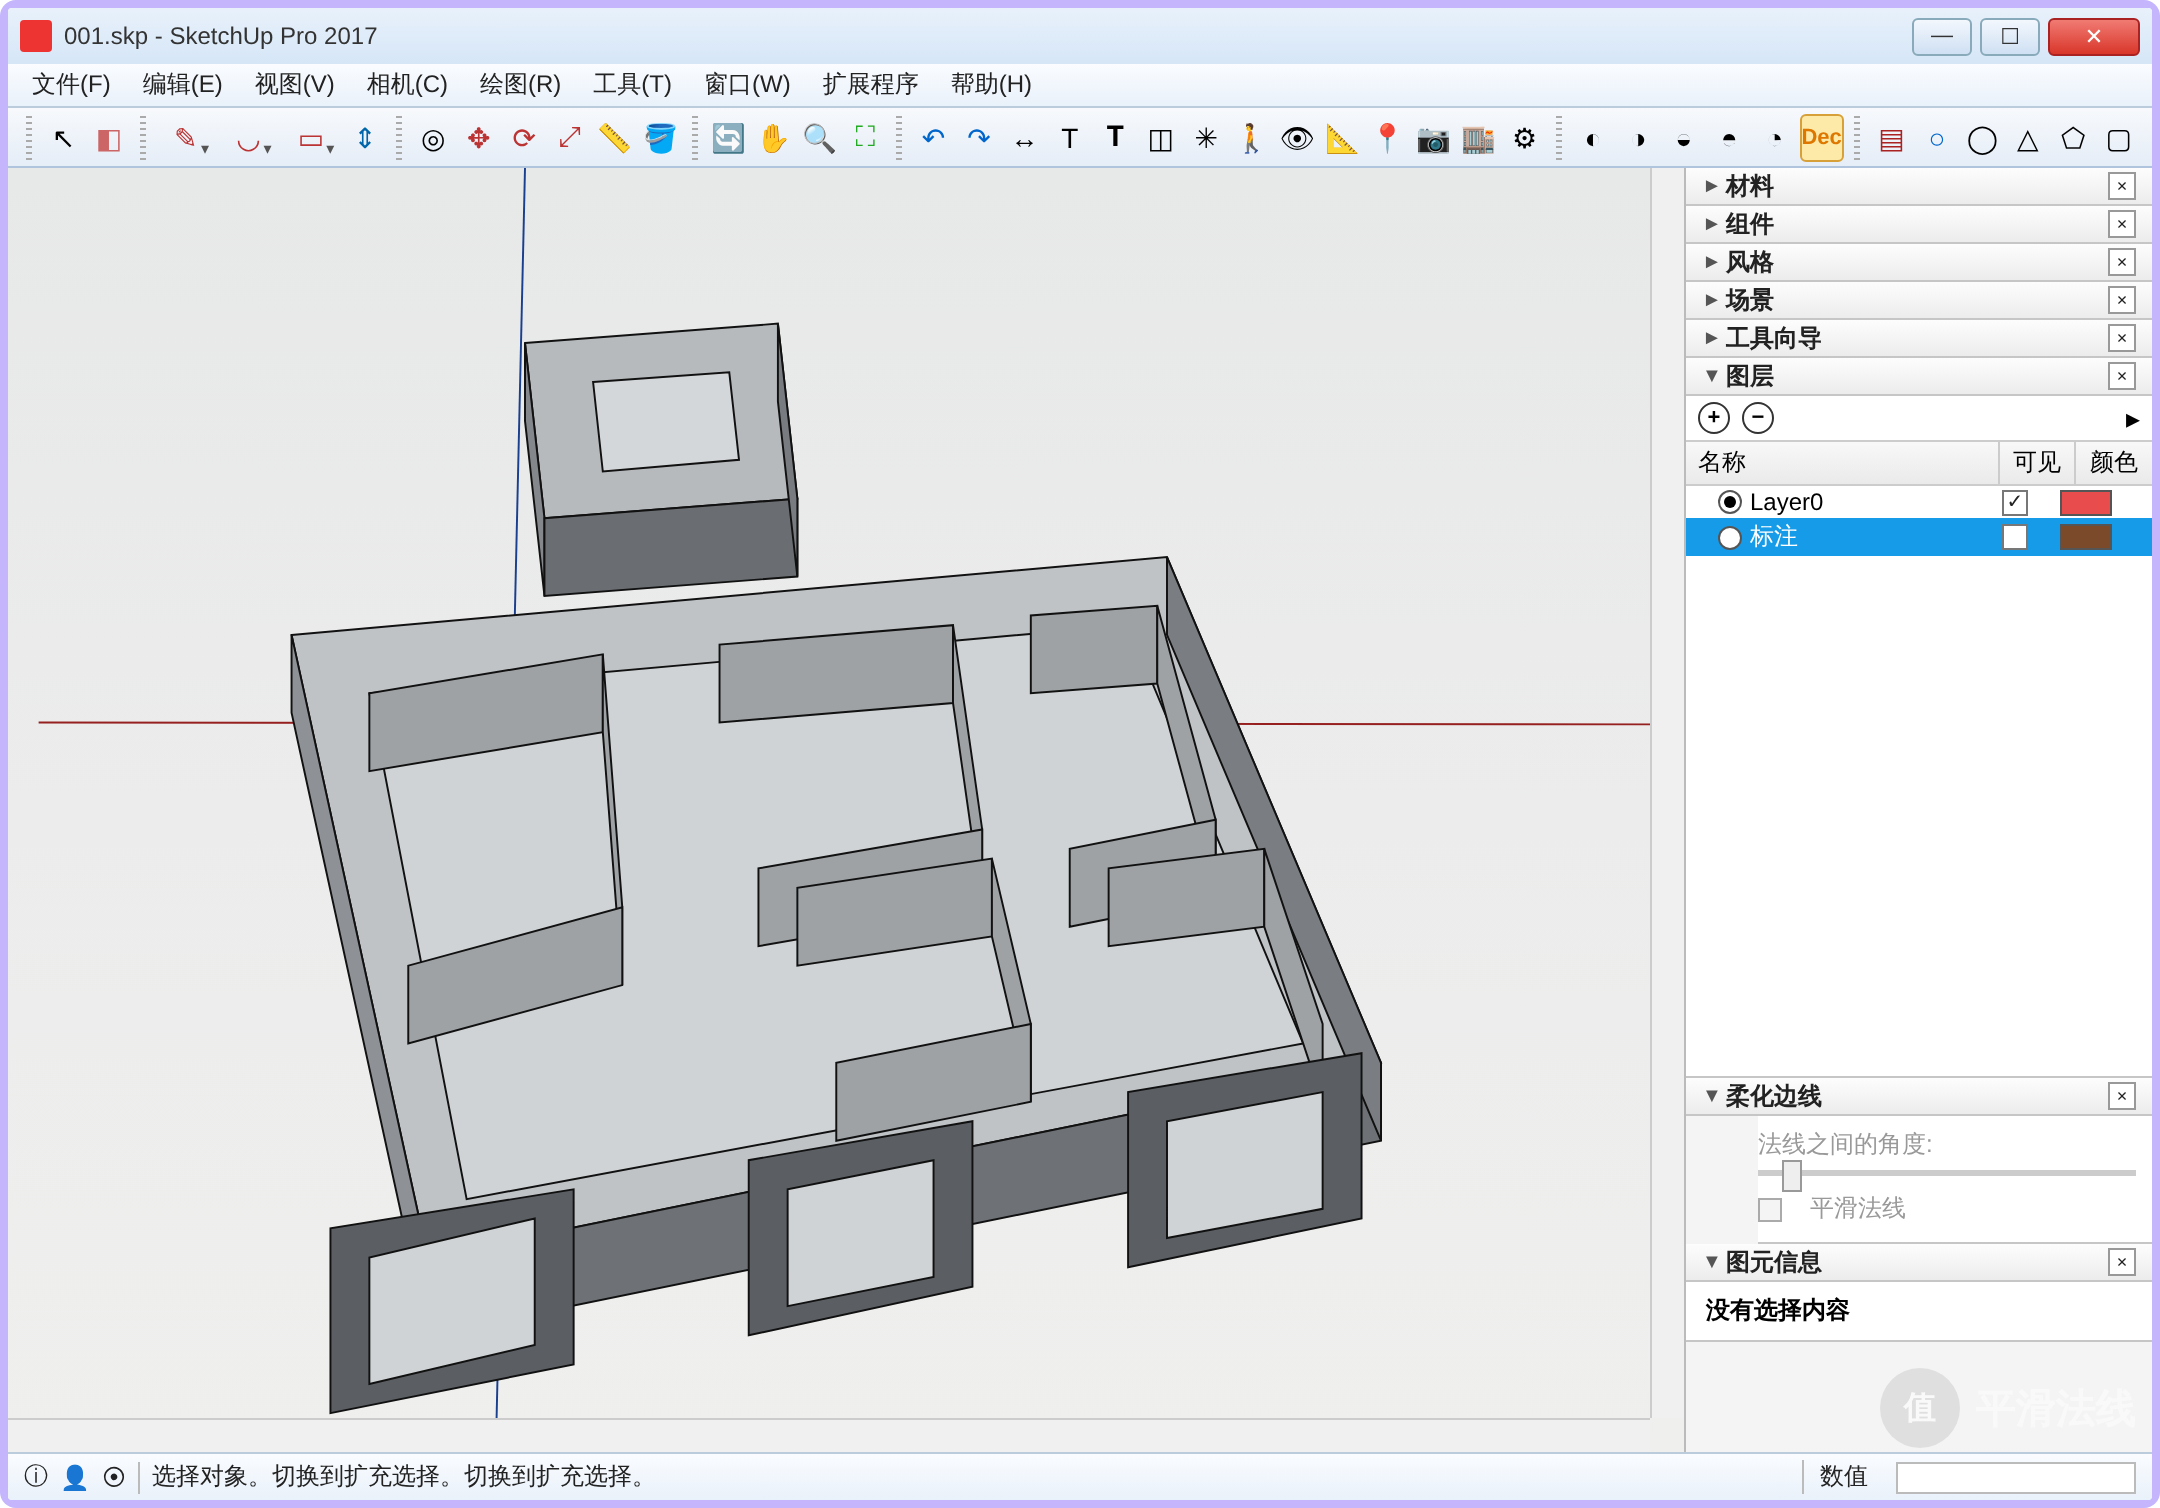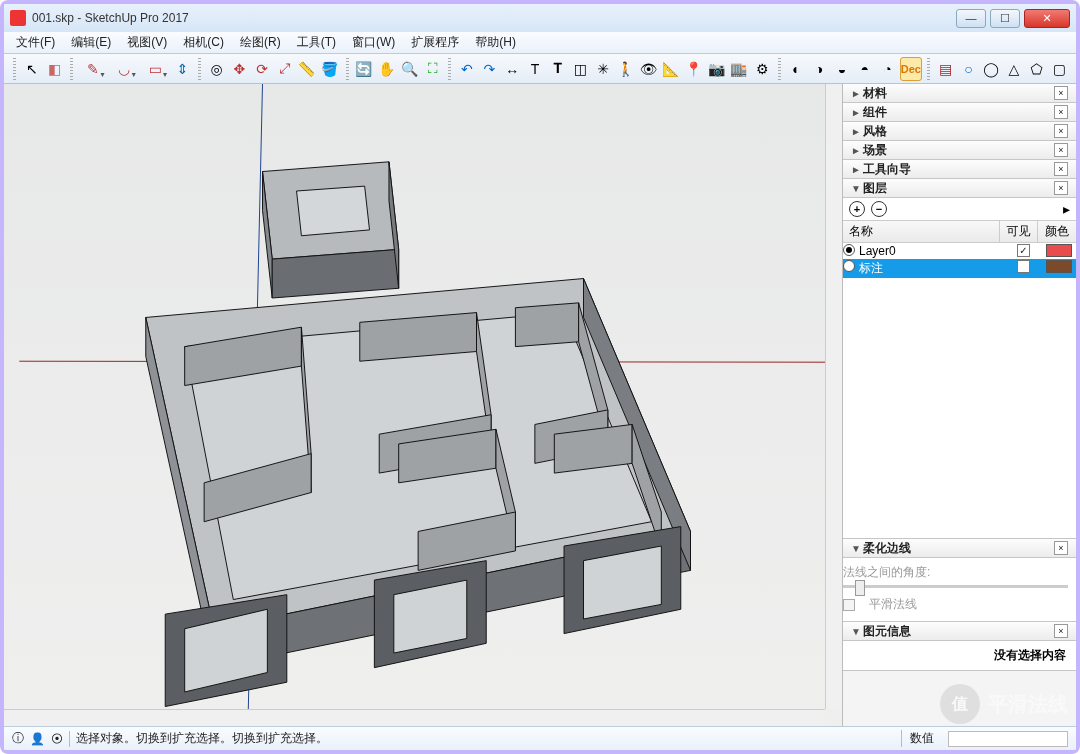--- a/index.html
+++ b/index.html
@@ -33,35 +33,35 @@
 .panel-row .sp { flex: 1; font-weight: bold; }
 .panel-row .xx { width: 14px; height: 14px; border: 1px solid #999; font-size: 9px; display: flex; align-items: center; justify-content: center; background: #fff; }
 .panel-body { background: #fff; border-bottom: 1px solid #c6c6c6; }
 .layers-toolbar { display: flex; align-items: center; padding: 3px 6px; gap: 6px; }
 .circ-btn { width: 16px; height: 16px; border: 1.5px solid #333; border-radius: 50%; display: flex; align-items: center; justify-content: center; font-size: 11px; font-weight: bold; }
 .layers-toolbar .sp { flex: 1; }
 .layers-header { display: flex; background: linear-gradient(#f8f8f8,#eaeaea); border-top: 1px solid #ccc; border-bottom: 1px solid #ccc; font-size: 12px; }
 .layers-header .c-name { flex: 1; padding: 2px 6px; border-right: 1px solid #ccc; }
 .layers-header .c-vis { width: 38px; padding: 2px 4px; border-right: 1px solid #ccc; text-align: center; }
 .layers-header .c-col { width: 38px; padding: 2px 4px; text-align: center; }
-.layer-row { display: flex; font-size: 12px; padding: 1px 0; }
+.layer-row { display: flex; align-items: center; font-size: 12px; padding: 1px 16px; }
 .layer-row.sel { background: #169be8; color: #fff; }
 .layer-row .rad { width: 12px; height: 12px; border: 1px solid #555; border-radius: 50%; margin-right: 4px; background: #fff; display: flex; align-items: center; justify-content: center; }
 .layer-row .rad.on::after { content: ""; width: 6px; height: 6px; background: #000; border-radius: 50%; }
 .layer-row .nm { flex: 1; }
 .layer-row .cb { width: 13px; height: 13px; border: 1px solid #777; background: #fff; margin: 0 12px; display: flex; align-items: center; justify-content: center; }
 .layer-row .cb.on::after { content: "✓"; font-size: 10px; color: #222; }
 .layer-row .sw { width: 26px; height: 13px; border: 1px solid #555; margin: 0 4px; }
-.soften-body { padding: 6px 0; color: #999; font-size: 12px; }
+.soften-body { padding: 6px 0; color: #999; font-size: 12px; margin-left: 36px; }
 .slider-row { display: flex; align-items: center; margin: 4px 0 8px; }
 .slider { flex: 1; height: 3px; background: #ccc; position: relative; margin-right: 8px; }
 .slider::before { content: ""; position: absolute; left: 12px; top: -5px; width: 8px; height: 14px; background: #eee; border: 1px solid #999; }
 .chk-row { display: flex; align-items: center; gap: 14px; margin: 2px 0; }
 .chk-row .cb { width: 12px; height: 12px; border: 1px solid #aaa; background: #f4f4f4; }
-.entity-body { padding: 6px 10px; font-size: 12px; font-weight: bold; text-align: right; }
+.entity-body { padding: 6px 10px; font-size: 12px; font-weight: bold; }
 .statusbar { height: 24px; background: linear-gradient(#fafcff,#e9f1fa); border-top: 1px solid #bcd; display: flex; align-items: center; font-size: 12px; padding: 0 8px; gap: 6px; color: #222; }
 .statusbar .sp { flex: 1; }
 .statusbar .mb { border-left: 1px solid #bbb; padding: 0 8px; }
 .watermark { position: absolute; right: 12px; bottom: 30px; display: flex; align-items: center; gap: 8px; color: #fff; opacity: 0.5; font-size: 20px; font-weight: bold; pointer-events: none; }
 .watermark .badge { width: 40px; height: 40px; background: #ccc; border-radius: 50%; display: flex; align-items: center; justify-content: center; font-size: 16px; }
 </style>
 </head>
 <body>
 
 <div class="window-frame">

